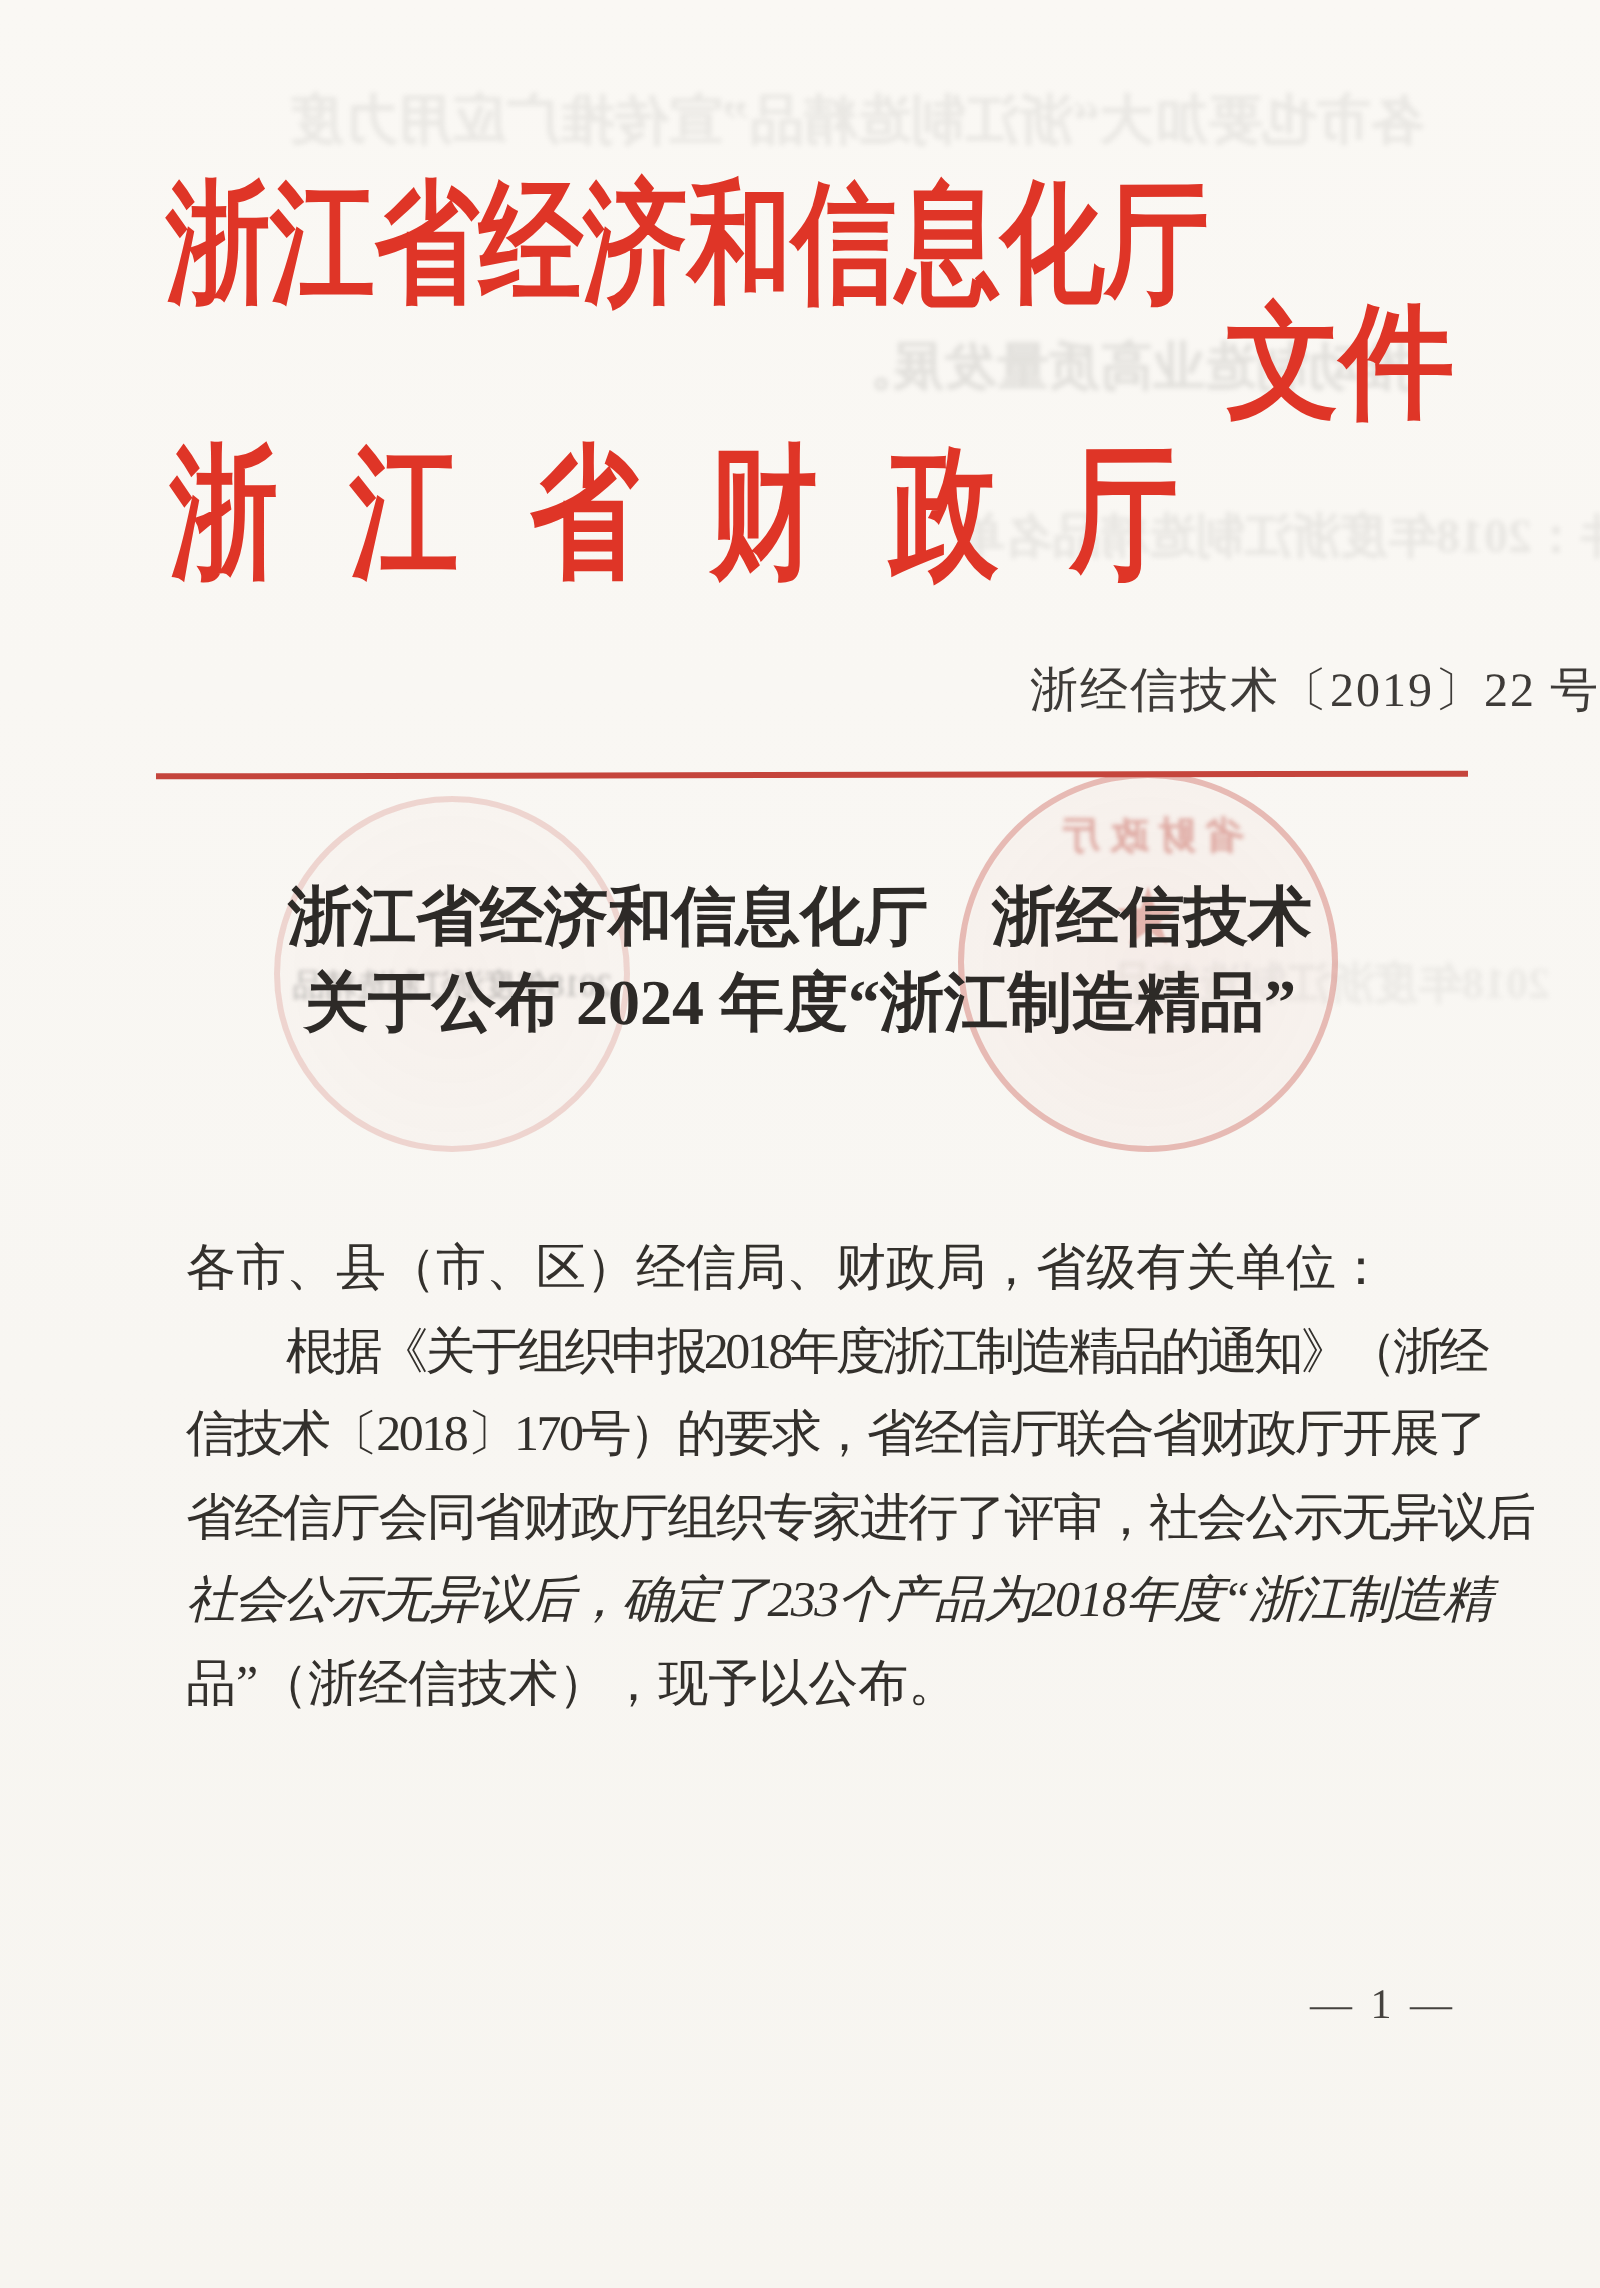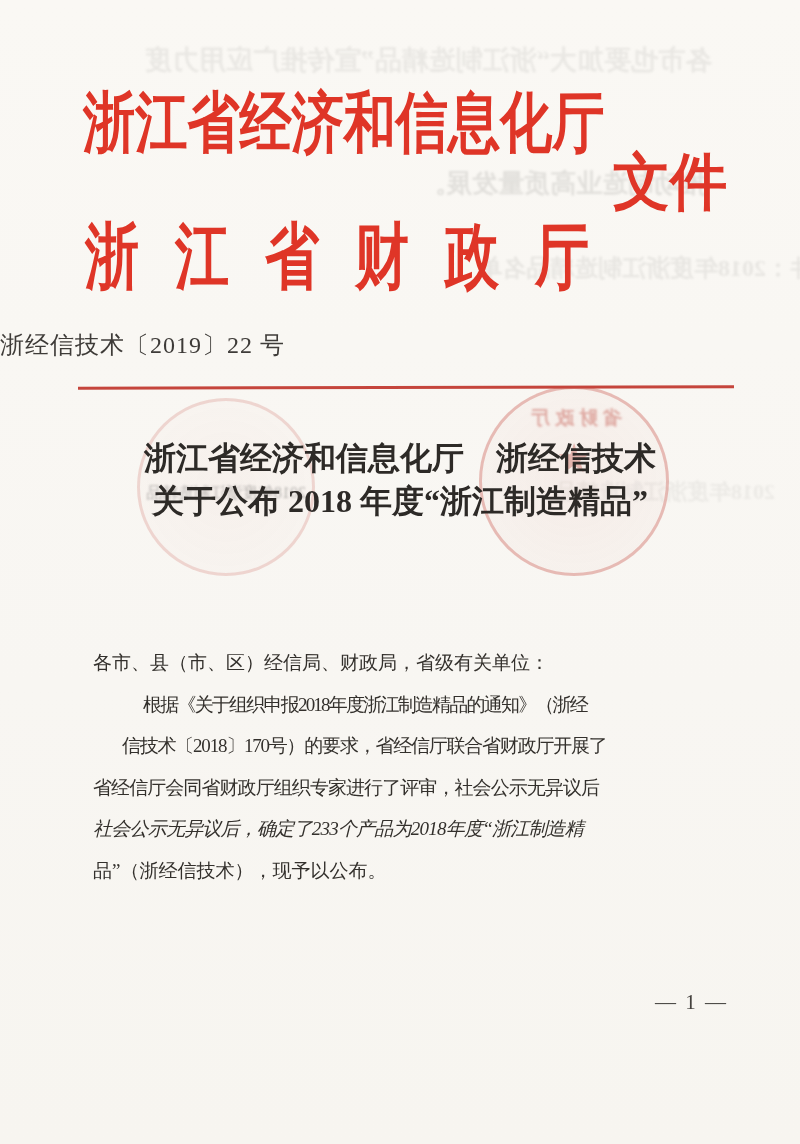--- a/index.html
+++ b/index.html
@@ -9,30 +9,30 @@
     font-family:"Liberation Serif","DejaVu Serif",serif;
   }
   .abs { position:absolute; }
 
   
   .red-head { color:var(--red,#df3527); font-weight:bold; line-height:1; white-space:nowrap; }
   .agency1 { left:83px; top:90px;  font-size:66px; transform:scaleX(.79); transform-origin:left top; }
   .agency2 { left:85px; top:221px; font-size:72px; letter-spacing:48px; transform:scaleX(.75); transform-origin:left top; }
   .doctype { left:613px; top:151px; font-size:62px; transform:scaleX(.92); transform-origin:left top; }
 
-  .docnum  { left:0; top:329px; width:800px; text-align:left; font-size:24px;
+  .docnum  { left:0; top:329px; width:800px; text-align:right; font-size:24px;
              color:#3e3b38; letter-spacing:1px; white-space:nowrap; }
 
   .divider { left:78px; top:386px; width:656px; height:3px;
              background:var(--divider,#c5453c); transform:rotate(-.12deg); }
 
   .title   { left:75px; top:437px; width:650px; text-align:center; font-weight:bold;
              font-size:32px; line-height:43px; color:#2d2a27; }
 
-  .bodytext { left:93px; top:642px; width:650px; font-size:19px; line-height:41.6px;
+  .bodytext { left:93px; top:614px; width:650px; font-size:25px; line-height:41.6px;
               color:var(--ink,#33302c); }
   .bline   { white-space:nowrap; }
   .indent  { text-indent:50px; }
 
   .pageno  { left:655px; top:990px; font-size:21px; letter-spacing:2px;
              color:#45423e; white-space:nowrap; }
 
   
   .bleed { color:var(--bleed,#8e8d89); transform:scaleX(-1); filter:blur(1.2px);
            white-space:nowrap; font-weight:bold; pointer-events:none; }
@@ -77,27 +77,27 @@
   <div class="abs red-head agency1">浙江省经济和信息化厅</div>
   <div class="abs red-head doctype">文件</div>
   <div class="abs red-head agency2">浙江省财政厅</div>
 
   <div class="abs docnum">浙经信技术〔2019〕22 号</div>
 
   <div class="abs divider"></div>
 
   <div class="abs title">
     <div>浙江省经济和信息化厅　浙经信技术</div>
-    <div>关于公布 2018 年度“浙江制造精品”</div>
+    <div>关于公布 2024 年度“浙江制造精品”</div>
   </div>
 
   <div class="abs bodytext">
     <div class="bline">各市、县（市、区）经信局、财政局，省级有关单位：</div>
     <div class="bline indent" style="letter-spacing: -1.78571px;">根据《关于组织申报2018年度浙江制造精品的通知》（浙经</div>
-    <div class="bline" style="letter-spacing: -1.22581px; margin-left: 29px;">信技术〔2018〕170号）的要求，省经信厅联合省财政厅开展了</div>
+    <div class="bline" style="letter-spacing: -1.22581px;">信技术〔2018〕170号）的要求，省经信厅联合省财政厅开展了</div>
     <div class="bline" style="letter-spacing: -0.925926px;">省经信厅会同省财政厅组织专家进行了评审，社会公示无异议后</div>
     <div class="bline" style="letter-spacing: -0.774194px; font-style: italic;">社会公示无异议后，确定了233个产品为2018年度“浙江制造精</div>
     <div class="bline">品”（浙经信技术），现予以公布。</div>
   </div>
 
   <div class="abs pageno">— 1 —</div>
 
 </div>
 
 </body></html>

